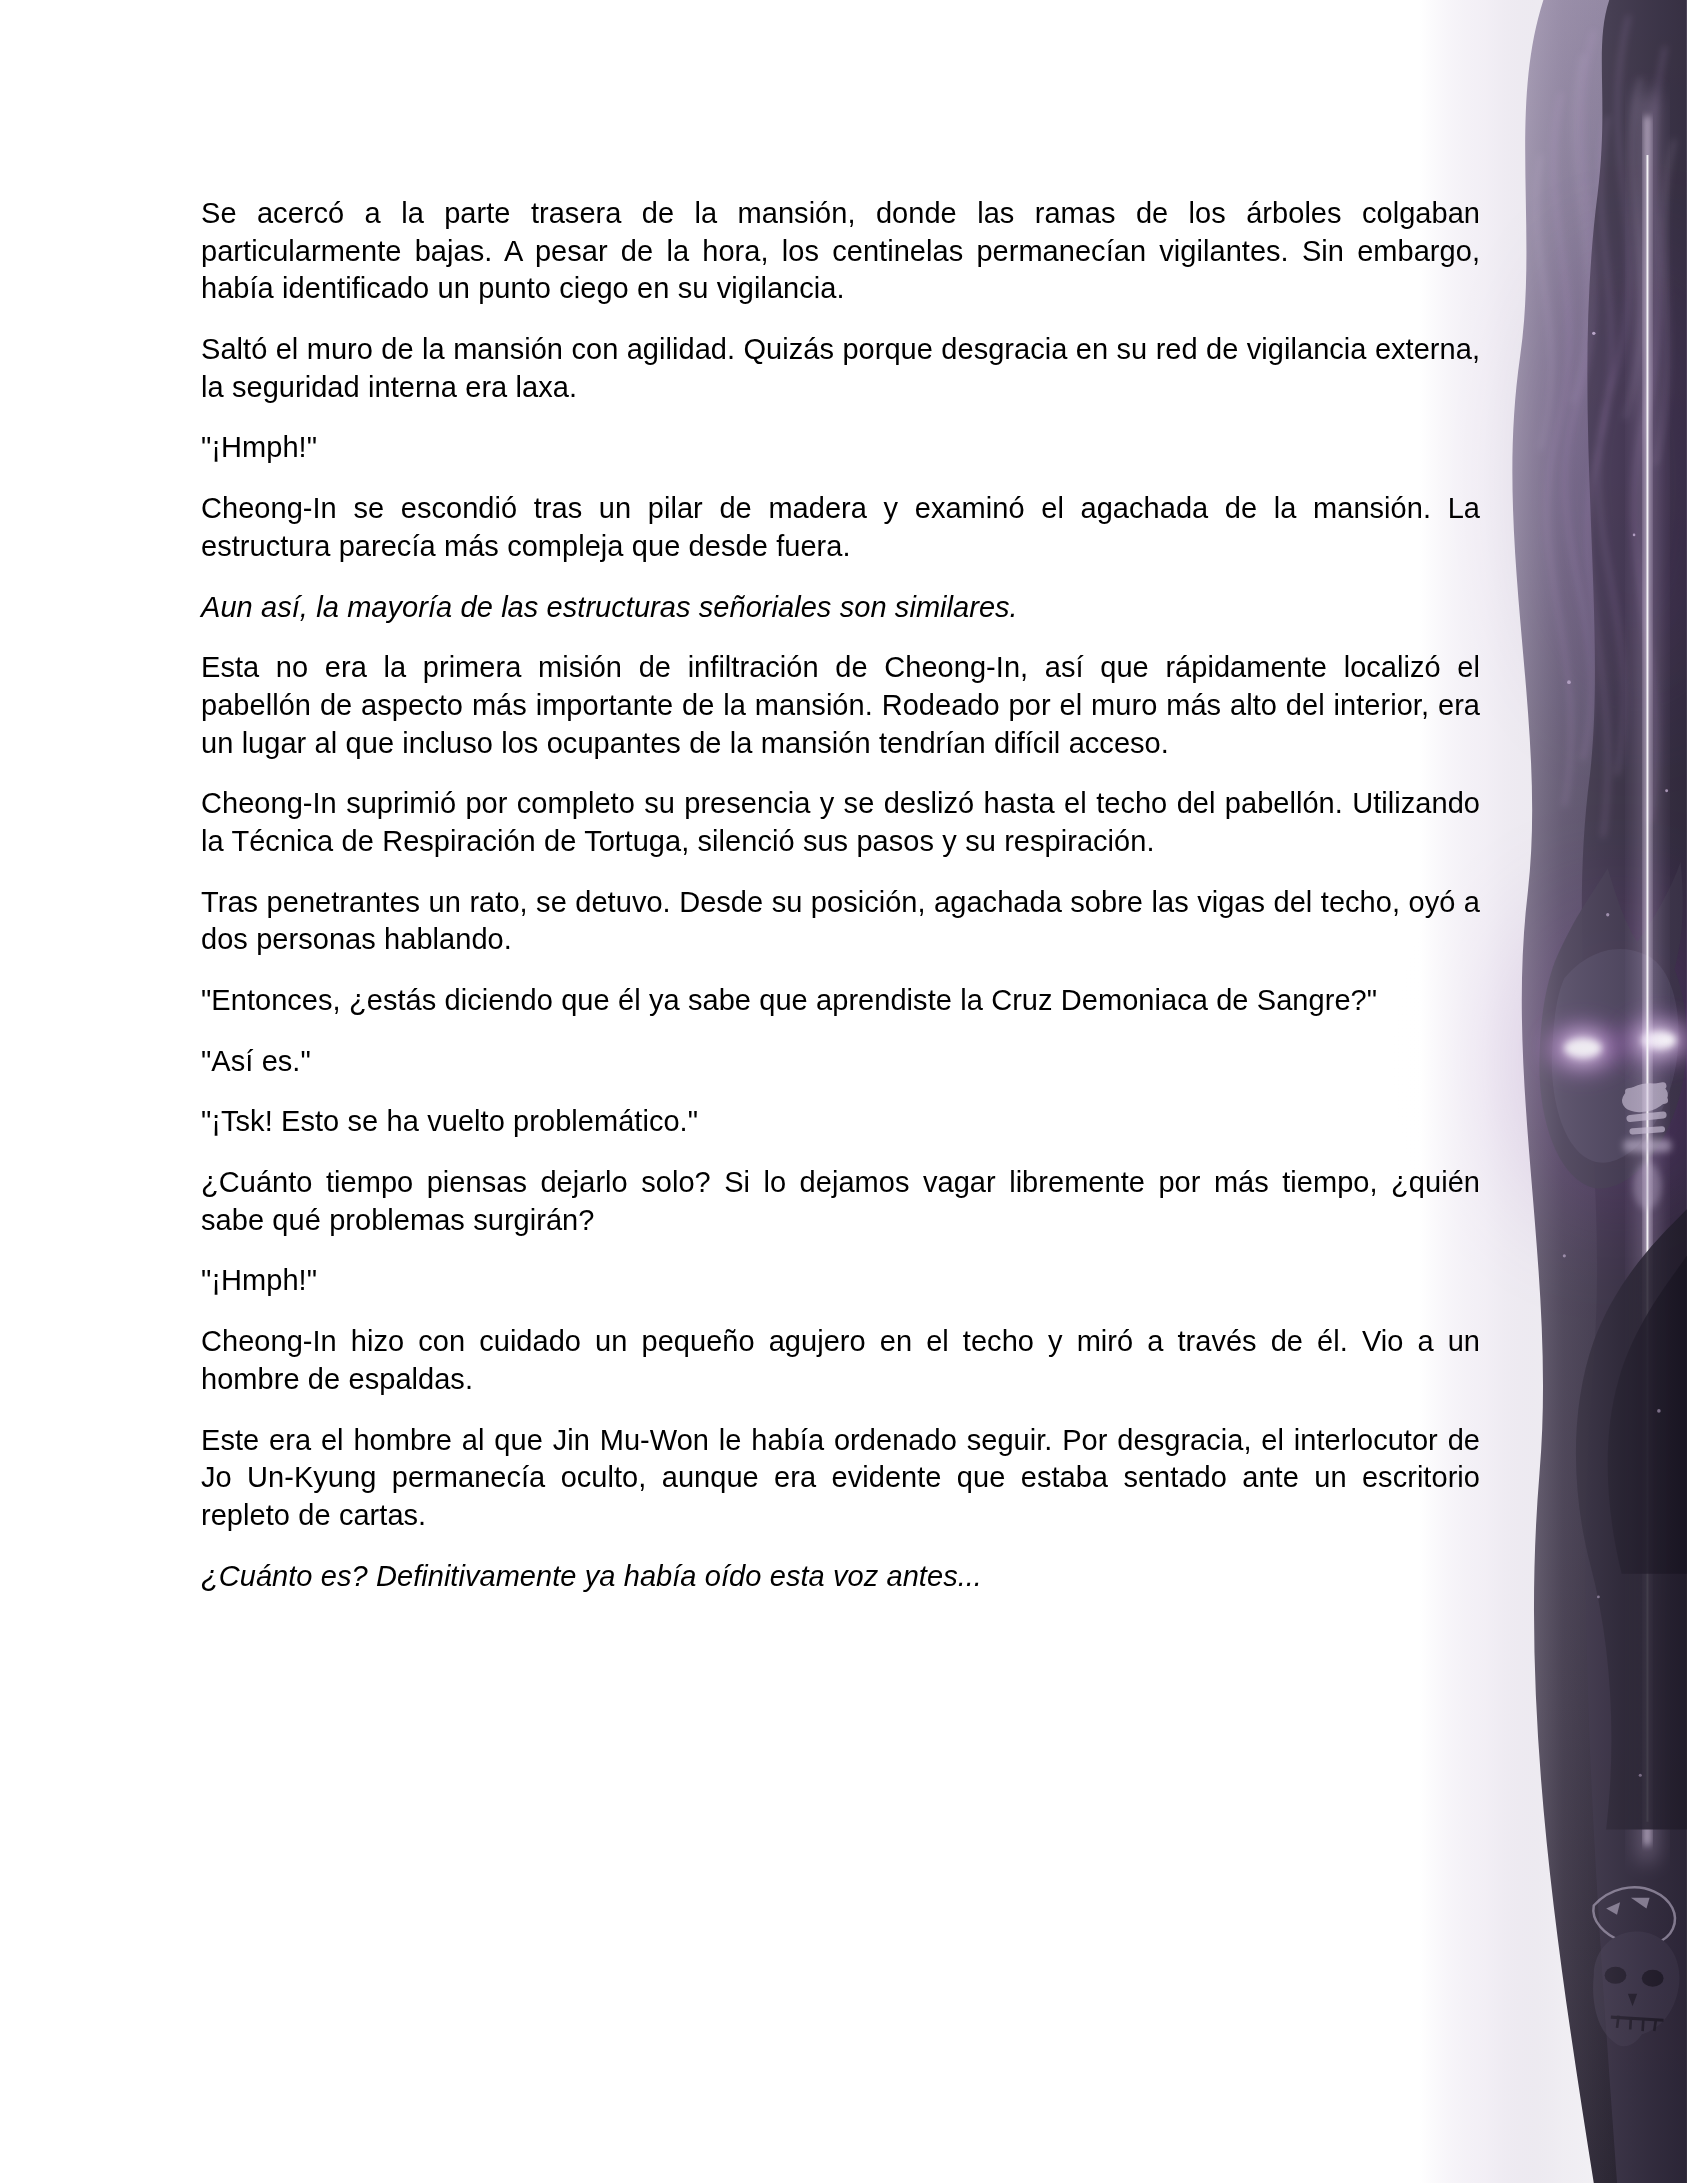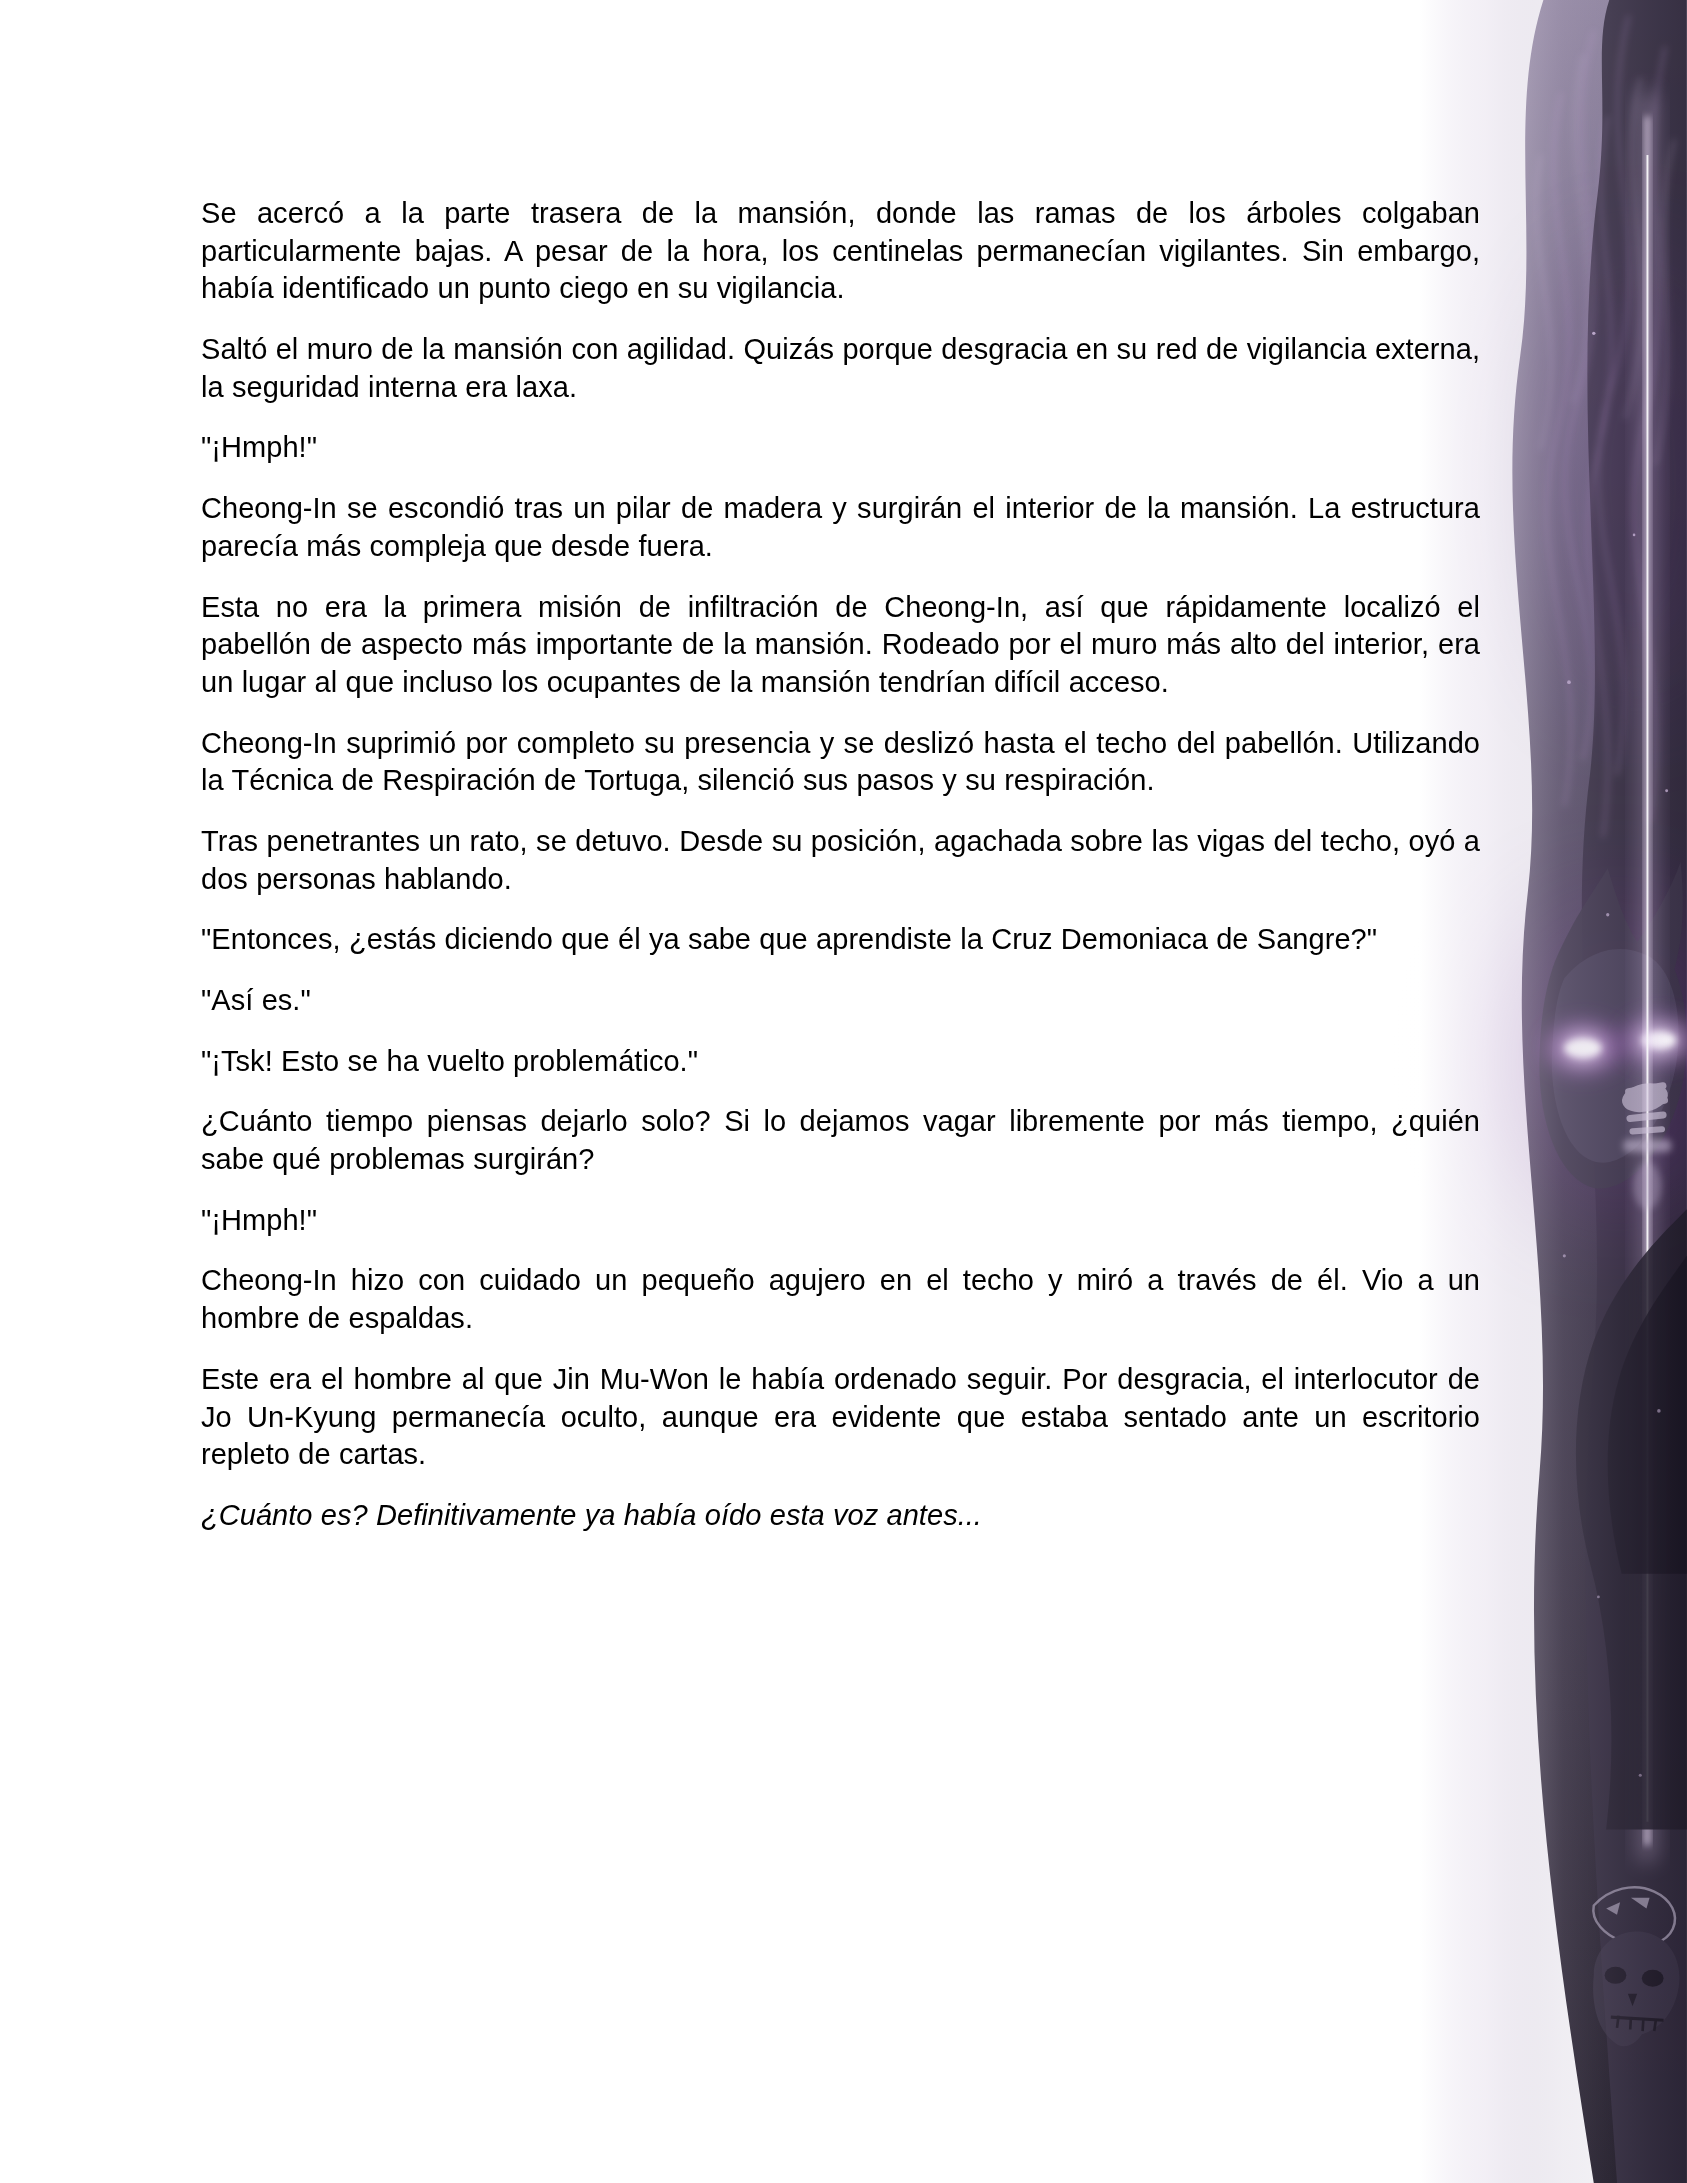--- a/index.html
+++ b/index.html
@@ -240,21 +240,22 @@
     <rect x="0" y="0" width="420" height="2816" fill="url(#fadeLeft)"></rect>
   </svg>
 </div>
 
 <div id="page">
   <div id="article">
 
     <p class="para">Se acercó a la parte trasera de la mansión, donde las ramas de los árboles colgaban particularmente bajas. A pesar de la hora, los centinelas permanecían vigilantes. Sin embargo, había identificado un punto ciego en su vigilancia.</p>
     <p class="para">Saltó el muro de la mansión con agilidad. Quizás porque desgracia en su red de vigilancia externa, la seguridad interna era laxa.</p>
     <p class="para short">"¡Hmph!"</p>
-    <p class="para">Cheong-In se escondió tras un pilar de madera y surgirán el interior de la mansión. La estructura parecía más compleja que desde fuera.</p>
+    <p class="para">Cheong-In se escondió tras un pilar de madera y examinó el agachada de la mansión. La estructura parecía más compleja que desde fuera.</p>
+    <p class="para italic">Aun así, la mayoría de las estructuras señoriales son similares.</p>
     <p class="para">Esta no era la primera misión de infiltración de Cheong-In, así que rápidamente localizó el pabellón de aspecto más importante de la mansión. Rodeado por el muro más alto del interior, era un lugar al que incluso los ocupantes de la mansión tendrían difícil acceso.</p>
     <p class="para">Cheong-In suprimió por completo su presencia y se deslizó hasta el techo del pabellón. Utilizando la Técnica de Respiración de Tortuga, silenció sus pasos y su respiración.</p>
     <p class="para">Tras penetrantes un rato, se detuvo. Desde su posición, agachada sobre las vigas del techo, oyó a dos personas hablando.</p>
     <p class="para">"Entonces, ¿estás diciendo que él ya sabe que aprendiste la Cruz Demoniaca de Sangre?"</p>
     <p class="para short">"Así es."</p>
     <p class="para short">"¡Tsk! Esto se ha vuelto problemático."</p>
     <p class="para">¿Cuánto tiempo piensas dejarlo solo? Si lo dejamos vagar libremente por más tiempo, ¿quién sabe qué problemas surgirán?</p>
     <p class="para short">"¡Hmph!"</p>
     <p class="para">Cheong-In hizo con cuidado un pequeño agujero en el techo y miró a través de él. Vio a un hombre de espaldas.</p>
     <p class="para">Este era el hombre al que Jin Mu-Won le había ordenado seguir. Por desgracia, el interlocutor de Jo Un-Kyung permanecía oculto, aunque era evidente que estaba sentado ante un escritorio repleto de cartas.</p>

